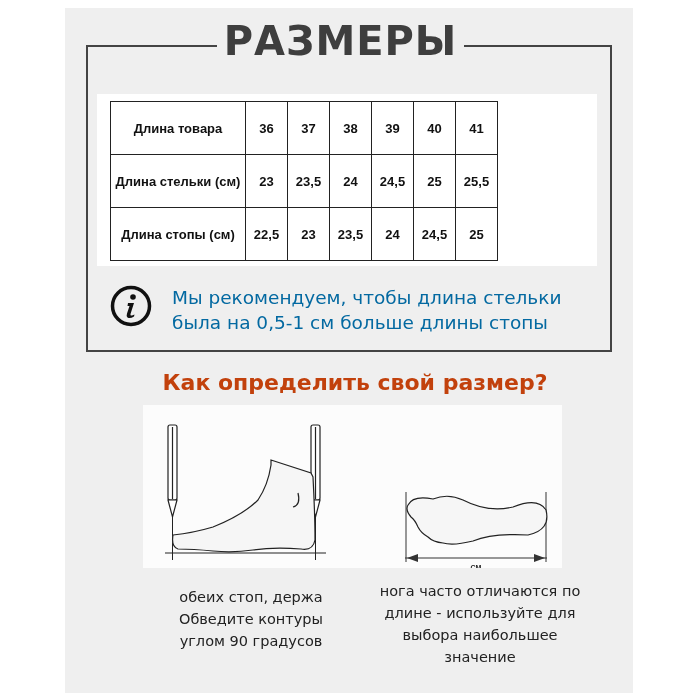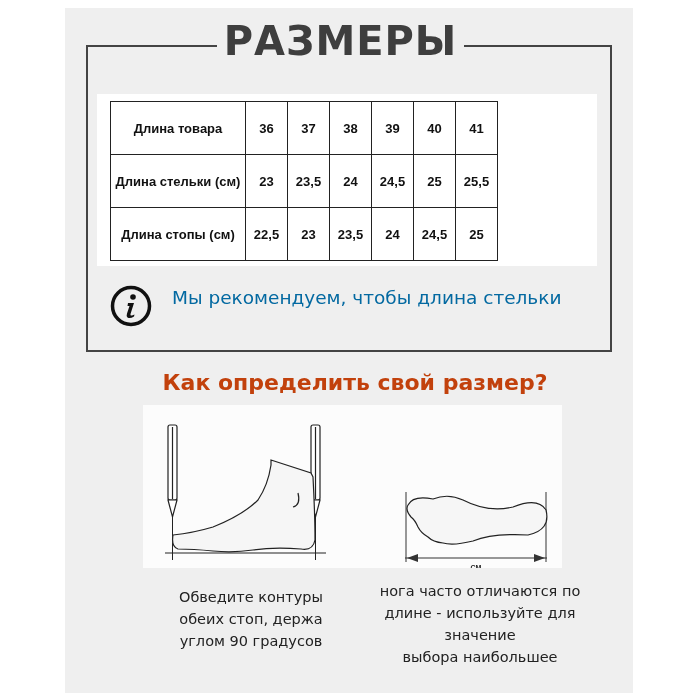--- a/index.html
+++ b/index.html
@@ -65,20 +65,21 @@
 </tbody>
   </table>
 
 <svg class="info-icon" viewBox="0 0 42 42">
   <circle cx="21" cy="21" r="18.5" fill="none" stroke="#111" stroke-width="3.5"></circle>
   <circle cx="23" cy="12" r="2.8" fill="#111"></circle>
   <path d="M18 18 L24 18 L20.5 29 Q20 31 22 30.5 L24.5 29.5 L24 31.5 Q20 34 17.5 32.5 Q16 31.5 17 28.5 L19.5 21 L17.5 21 Z" fill="#111"></path>
 </svg>
 <div class="info-text">
   <div>Мы рекомендуем, чтобы длина стельки</div>
+  <div>была на 0,5-1 см больше длины стопы</div>
 </div>
 
 <div class="subtitle">Как определить свой размер?</div>
 
 <div class="pic">
   <svg width="419" height="163" viewBox="0 0 419 163">
 
     <g stroke="#222" stroke-width="1.2" fill="#fff">
       <rect x="25" y="20" width="9" height="75" rx="2"></rect>
       <line x1="29.5" y1="22" x2="29.5" y2="94"></line>
@@ -104,23 +105,23 @@
       <path d="M265 100 Q270 90 290 94 Q305 88 320 95 Q345 108 370 102 Q395 92 403 105 Q408 125 385 130 Q350 128 330 136 Q310 141 300 138 Q290 137 285 132 Q278 128 275 122 Q272 115 268 112 Q262 105 265 100 Z" fill="#f6f6f6" stroke="#222" stroke-width="1.2"></path>
       <line x1="262" y1="153" x2="404" y2="153" stroke="#333" stroke-width="1.2"></line>
       <path d="M264 153 L275 149 L275 157 Z" fill="#333"></path>
       <path d="M402 153 L391 149 L391 157 Z" fill="#333"></path>
       <text x="333" y="165" font-family="Liberation Sans, sans-serif" font-size="7" font-weight="bold" text-anchor="middle" fill="#222">СМ</text>
     </g>
   </svg>
 </div>
 
 <div class="cap cap-l">
+  <div>обеих стоп, держа</div>
   <div>Обведите контуры</div>
-  <div>обеих стоп, держа</div>
   <div>углом 90 градусов</div>
 </div>
 
 <div class="cap cap-r">
   <div>нога часто отличаются по</div>
   <div>длине - используйте для</div>
+  <div>выбора наибольшее</div>
   <div>значение</div>
-  <div>выбора наибольшее</div>
 </div>
 
 </body></html>

